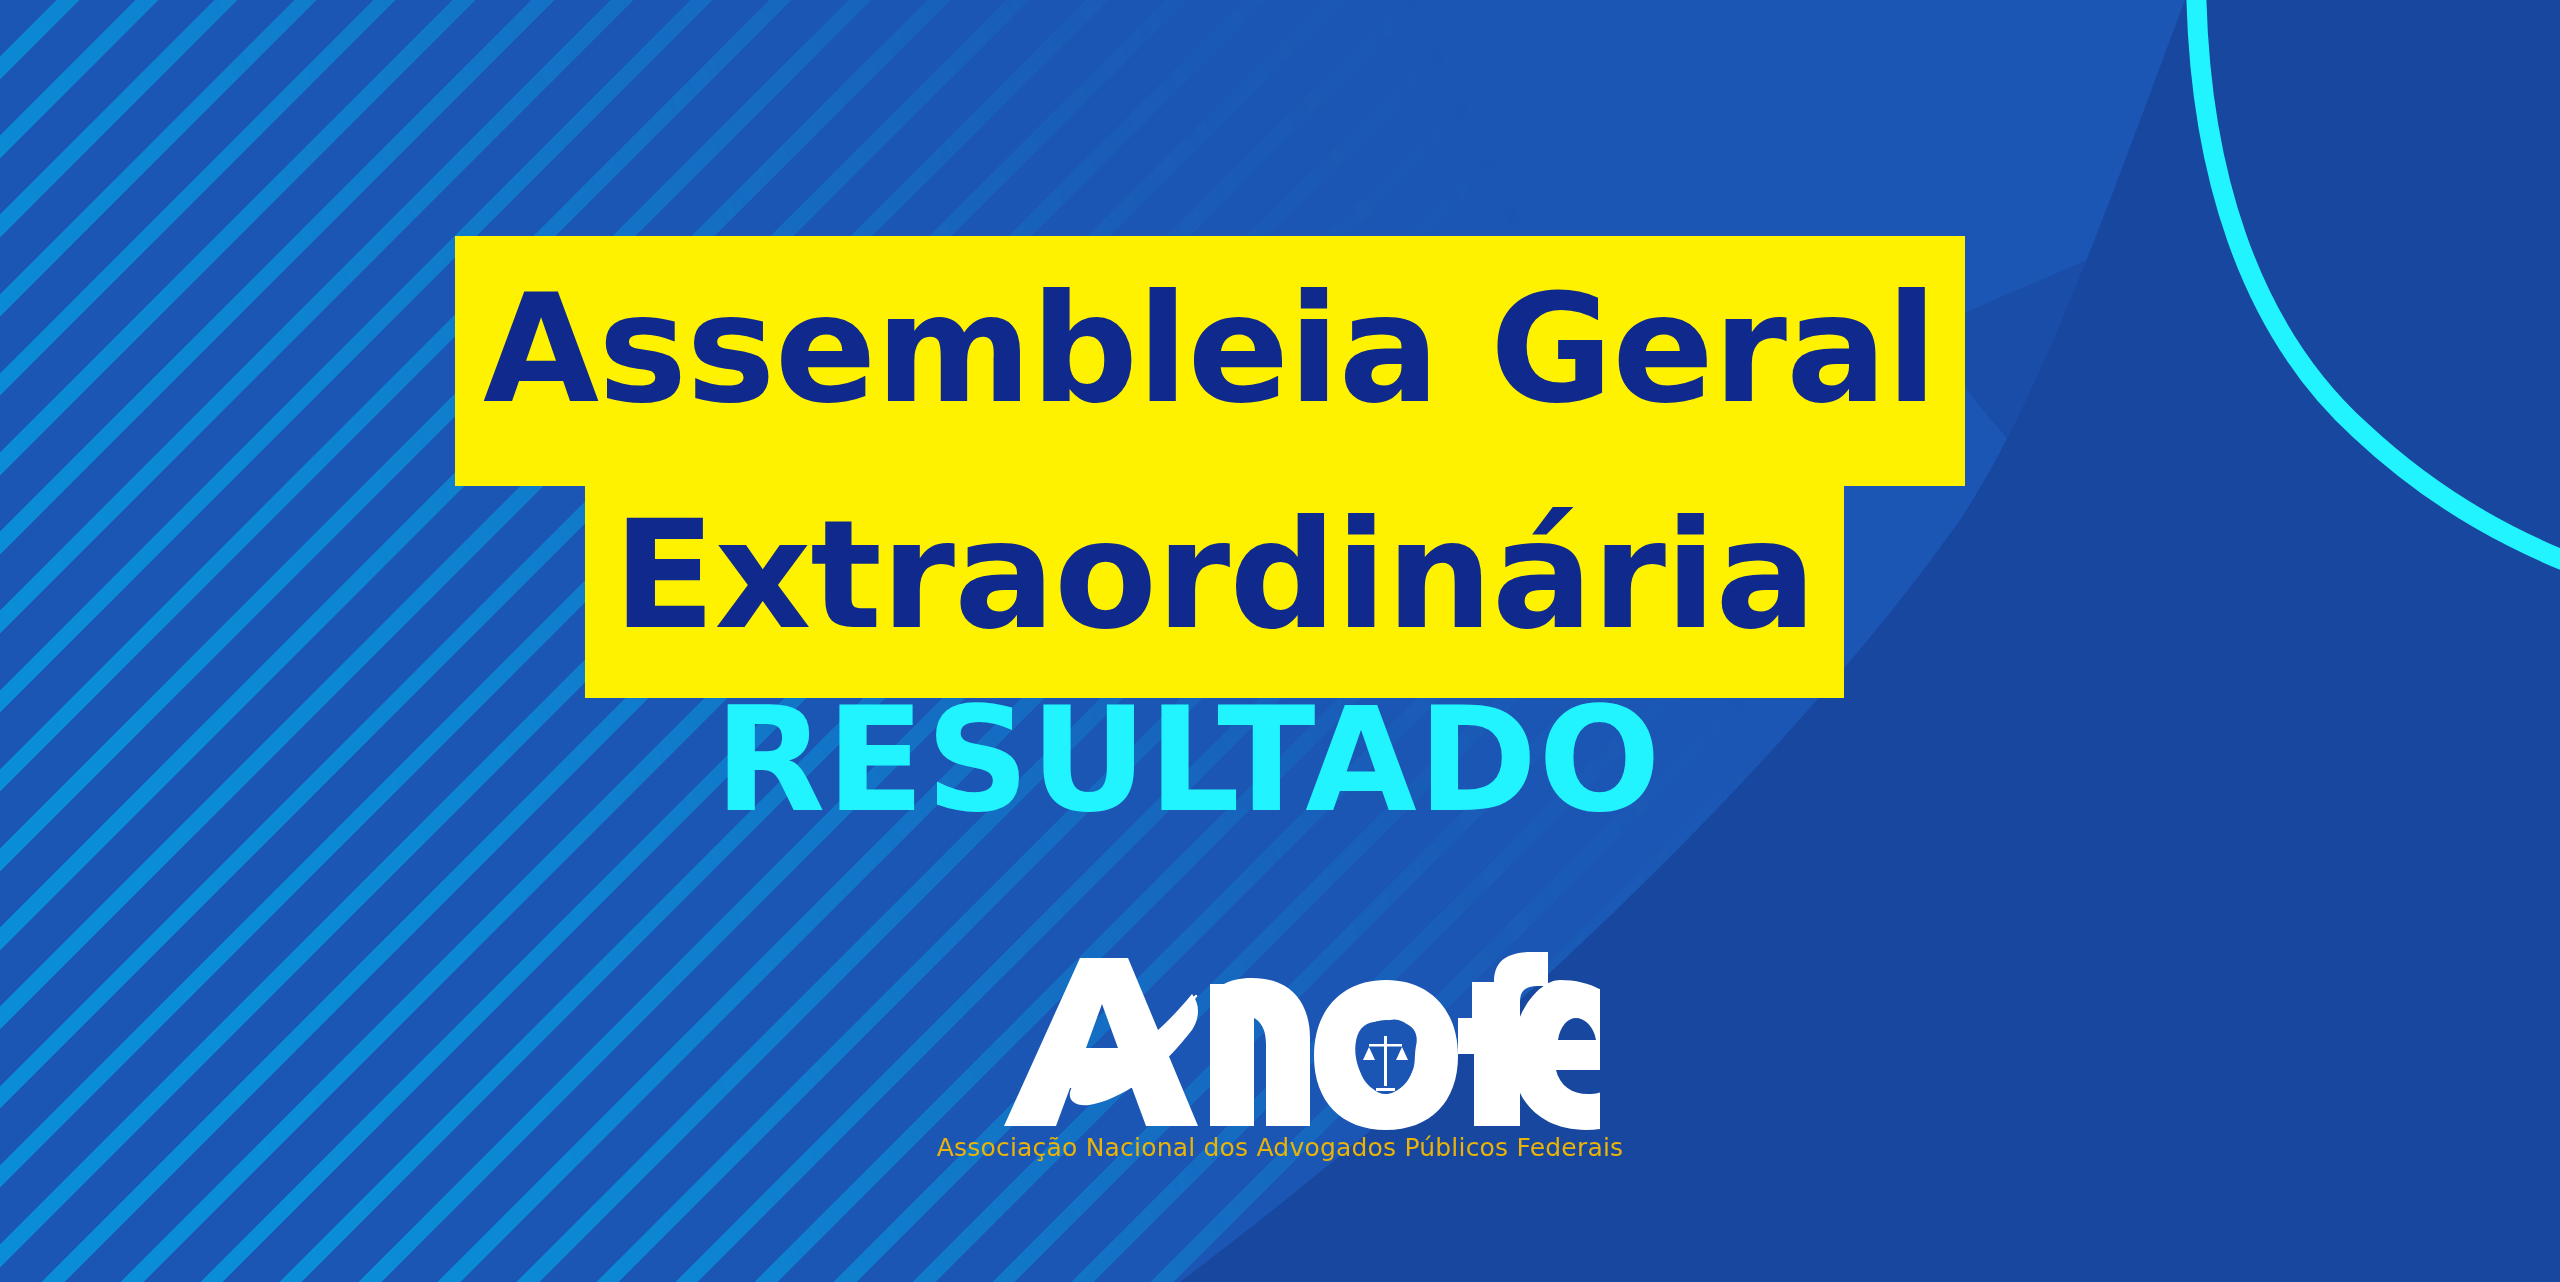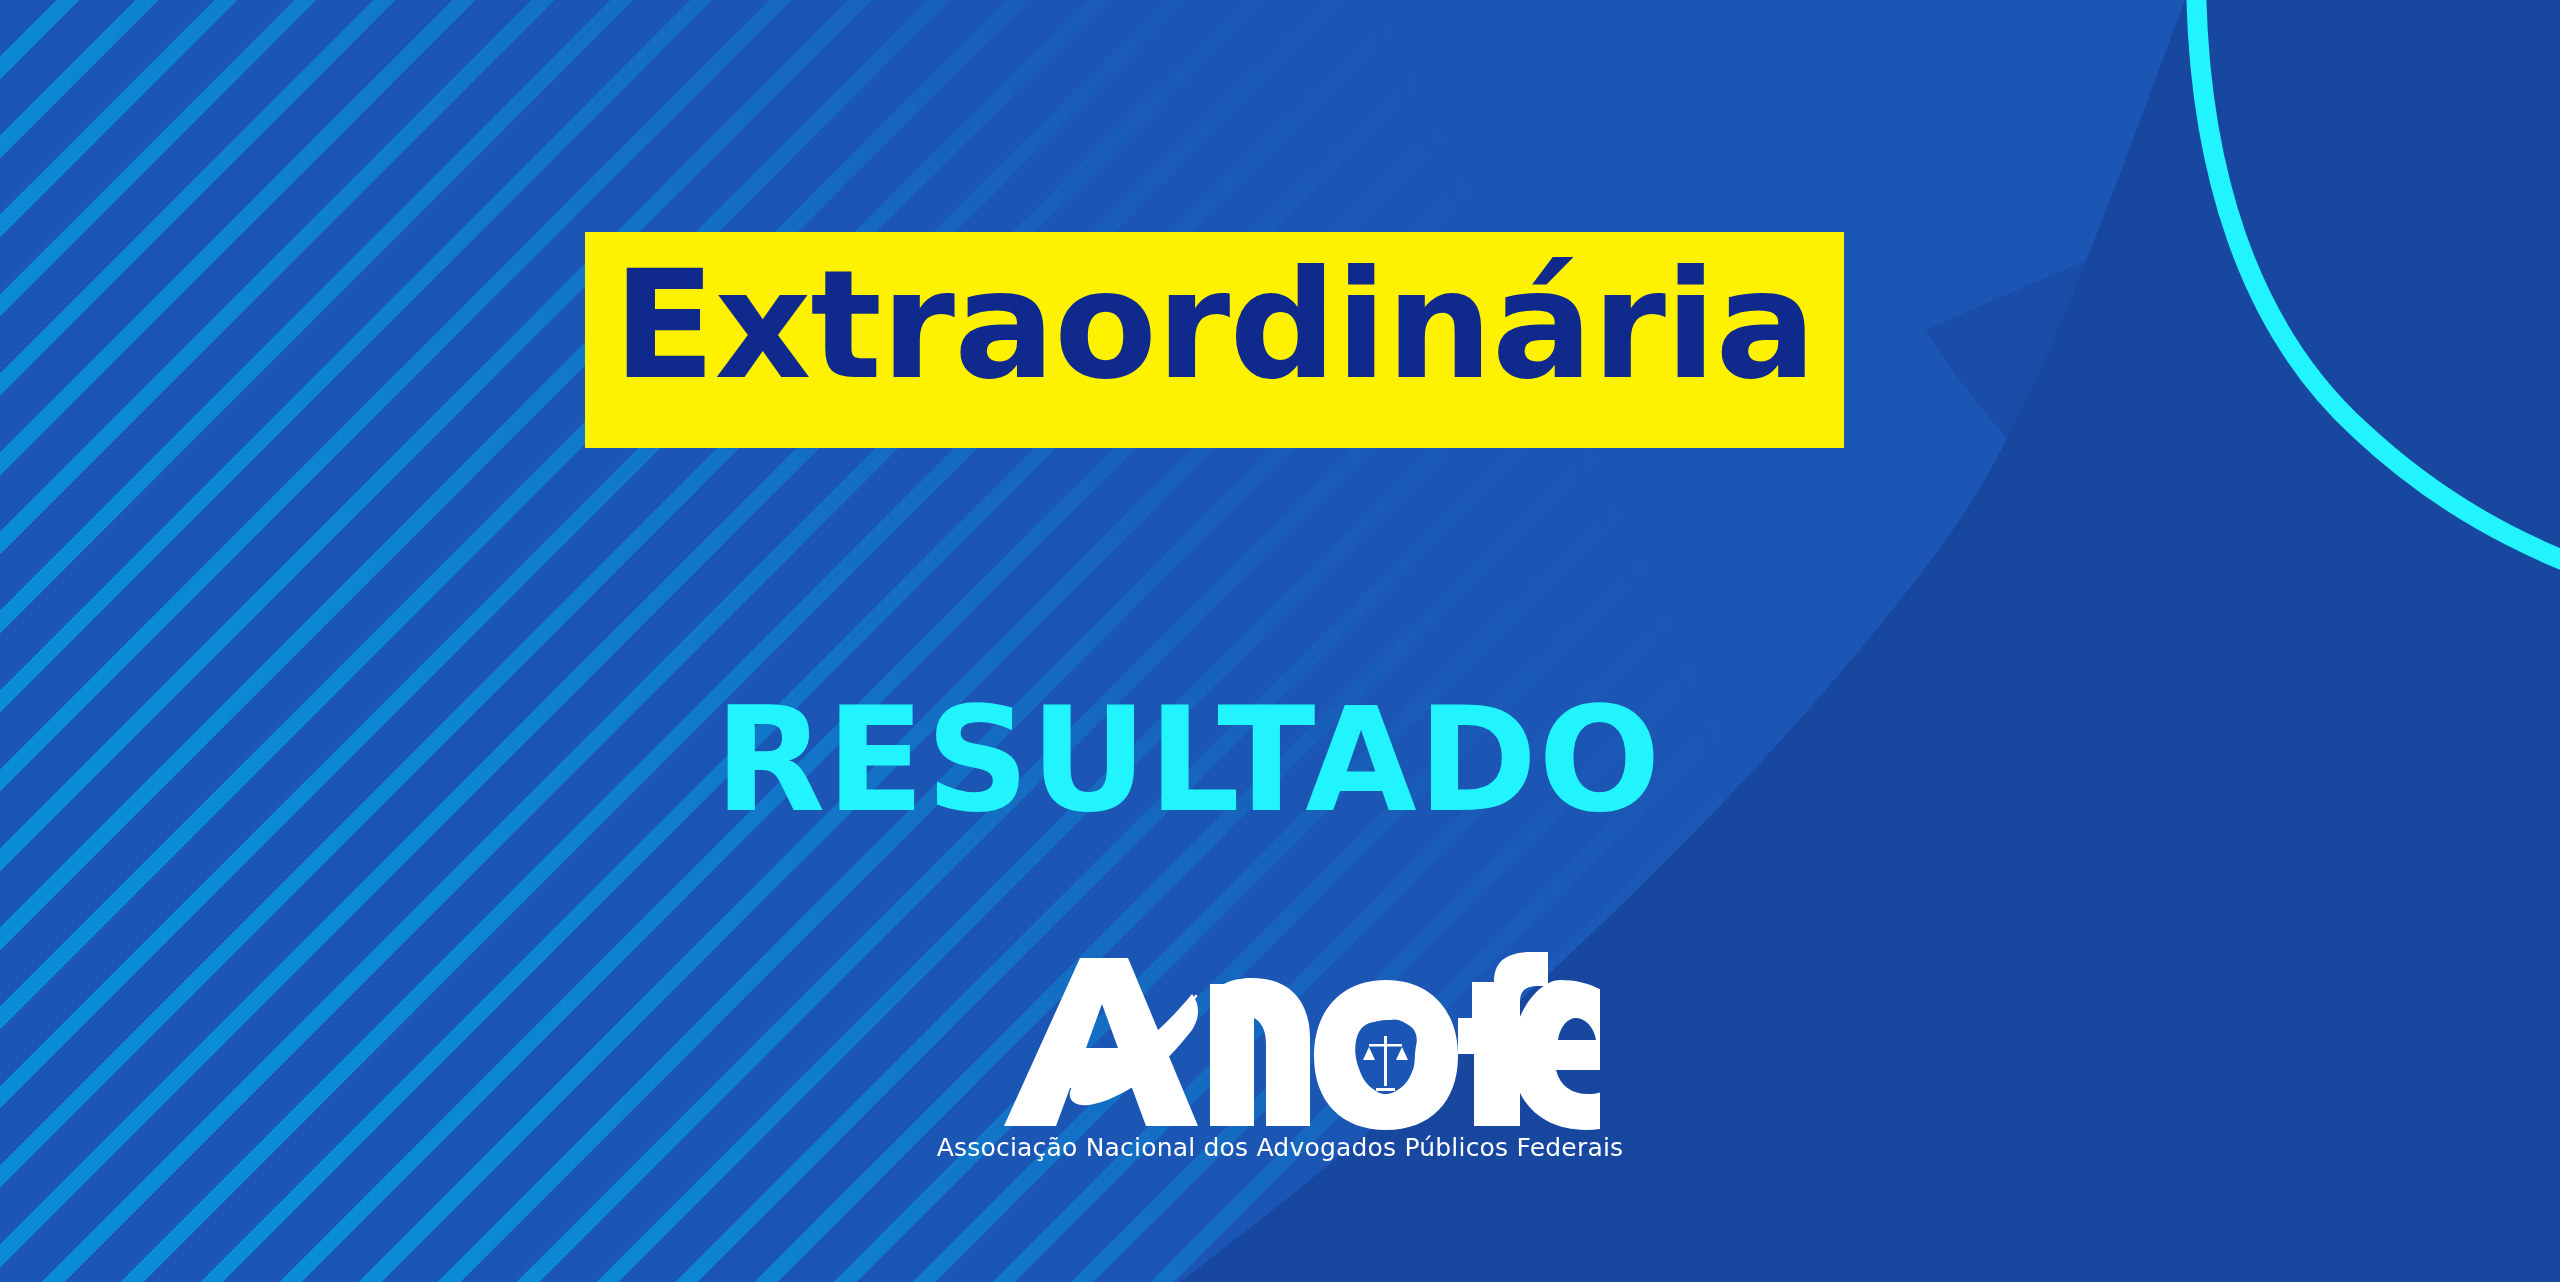--- a/index.html
+++ b/index.html
@@ -114,21 +114,21 @@
     width: 2560px;
     text-align: center;
   }
   .logo-mark {
     display: block;
     margin: 0 auto;
   }
   .logo-tagline {
     display: block;
     margin-top: 2px;
-    color: #ffffff;
+    color: #eab308;
     font-family: "DejaVu Sans", sans-serif;
     font-weight: normal;
     font-size: 25px;
     letter-spacing: 0.2px;
     line-height: 1.1;
   }
 </style>
 </head>
 <body>
 
@@ -145,20 +145,23 @@
 
     <path d="M 2560 55 L 2560 740 C 2290 700 2060 540 1925 330
              C 2120 245 2370 140 2560 55 Z" fill="#17479f" opacity="0.55"></path>
 
     <path d="M 2196 -30
              C 2196 170 2250 330 2360 430
              C 2440 505 2520 545 2600 575" fill="none" stroke="#22f4ff" stroke-width="20" stroke-linecap="round"></path>
   </svg>
 
   <div class="headline">
+    <div class="hl-row row1">
+      <span class="hl-chunk">Assembleia Geral</span>
+    </div>
     <div class="hl-row row2">
       <span class="hl-chunk row2-chunk">Extraordinária</span>
     </div>
   </div>
 
   <div class="subtitle">RESULTADO</div>
 
   <div class="logo">
 
     <svg class="logo-mark" width="640" height="180" viewBox="0 0 640 180">

